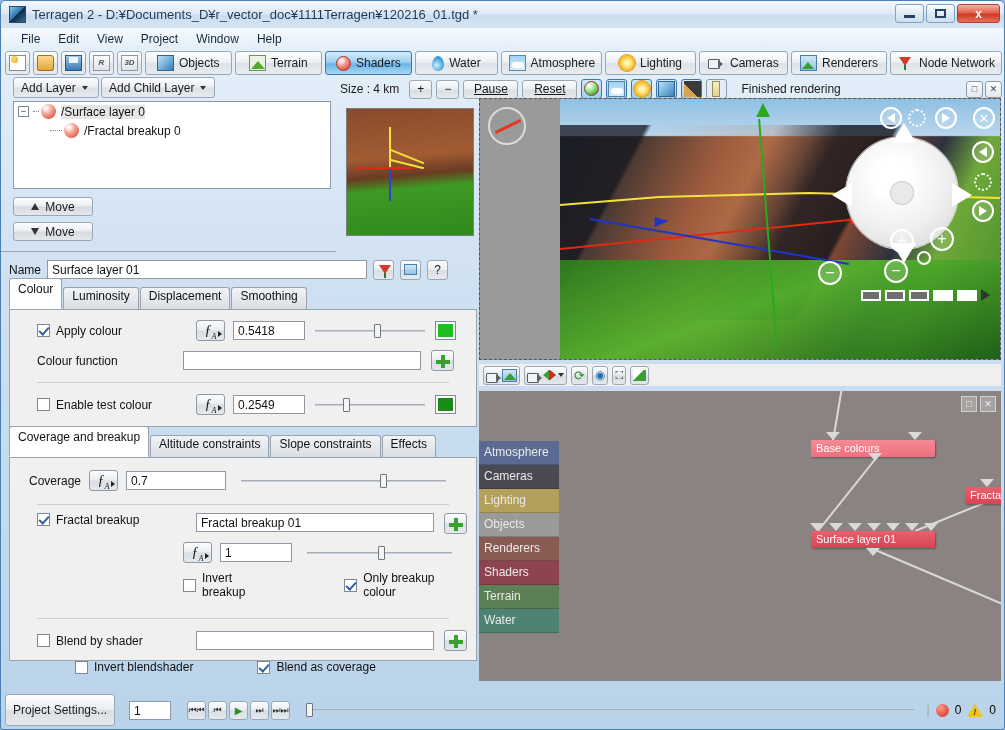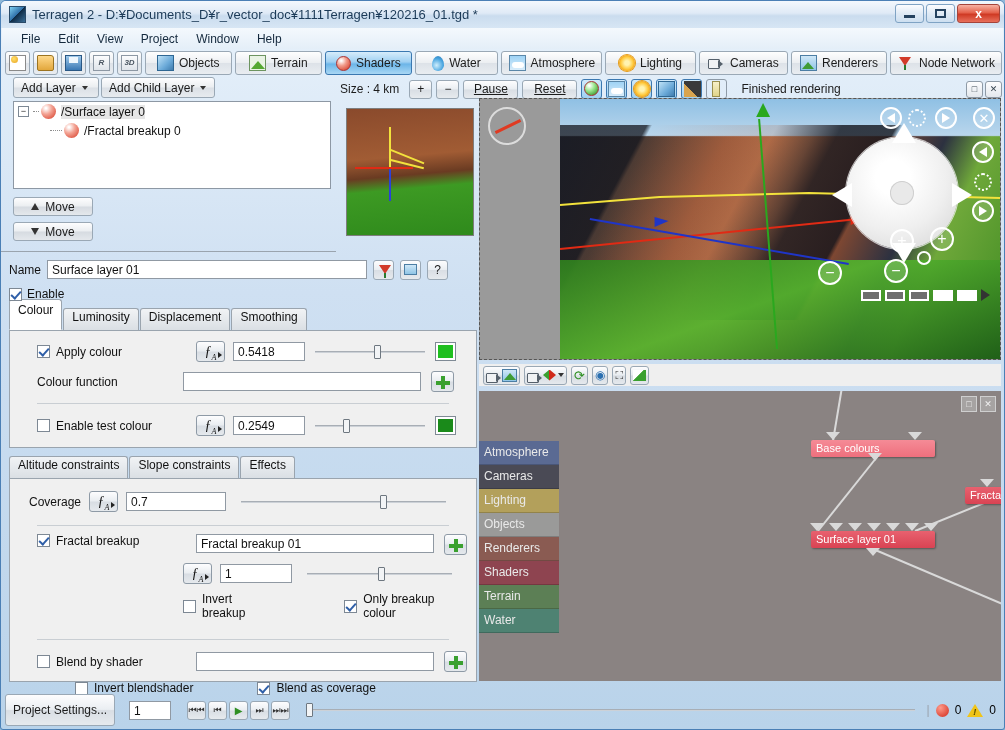--- a/index.html
+++ b/index.html
@@ -451,24 +451,20 @@
         <i class="ico ico-network" style="width:13px;height:13px"></i>
         </div>
       <div class="mini" style="width:21px;min-width:21px;height:20px;padding:0">
         <i style="width:13px;height:11px;background:linear-gradient(#cfe7f7,#8fc5e6);border:1px solid #4c7ea4;display:block"></i>
         </div>
       <div class="mini" style="width:21px;min-width:21px;height:20px;padding:0">
         <span>?</span>
         </div>
     </div>
 
-    <div style="display:flex;align-items:center;gap:5px;margin-top:7px">
-      <i class="cbx ck"></i>
-      <span class="lbl">Enable</span>
-    </div>
 
     <div class="tabs" style="margin-top:8px">
       <div class="tab on">Colour</div>
       <div class="tab">Luminosity</div>
       <div class="tab">Displacement</div>
       <div class="tab">Smoothing</div>
     </div>
 
     <div class="tabpane" style="height:118px;padding:10px 9px">
       <div style="display:flex;align-items:center;gap:0">
@@ -502,20 +498,21 @@
           <div class="track"></div>
           <div class="knob" style="left:25%"></div>
         </div>
         <div class="swatch" style="margin-left:10px">
             <i style="background:#1a8a1a"></i>
           </div>
       </div>
     </div>
 
     <div class="tabs" style="margin-top:9px">
+      <div class="tab on">Coverage and breakup</div>
       <div class="tab">Altitude constraints</div>
       <div class="tab">Slope constraints</div>
       <div class="tab">Effects</div>
     </div>
 
     <div class="tabpane" style="height:204px;padding:12px 9px">
       <div style="display:flex;align-items:center">
         <span class="lbl" style="margin-left:10px;width:60px">Coverage</span>
         <div class="fx">ƒ<sub style="font-size:8px">A</sub></div>
         <div class="tfield" style="width:100px;margin-left:8px">0.7</div>

